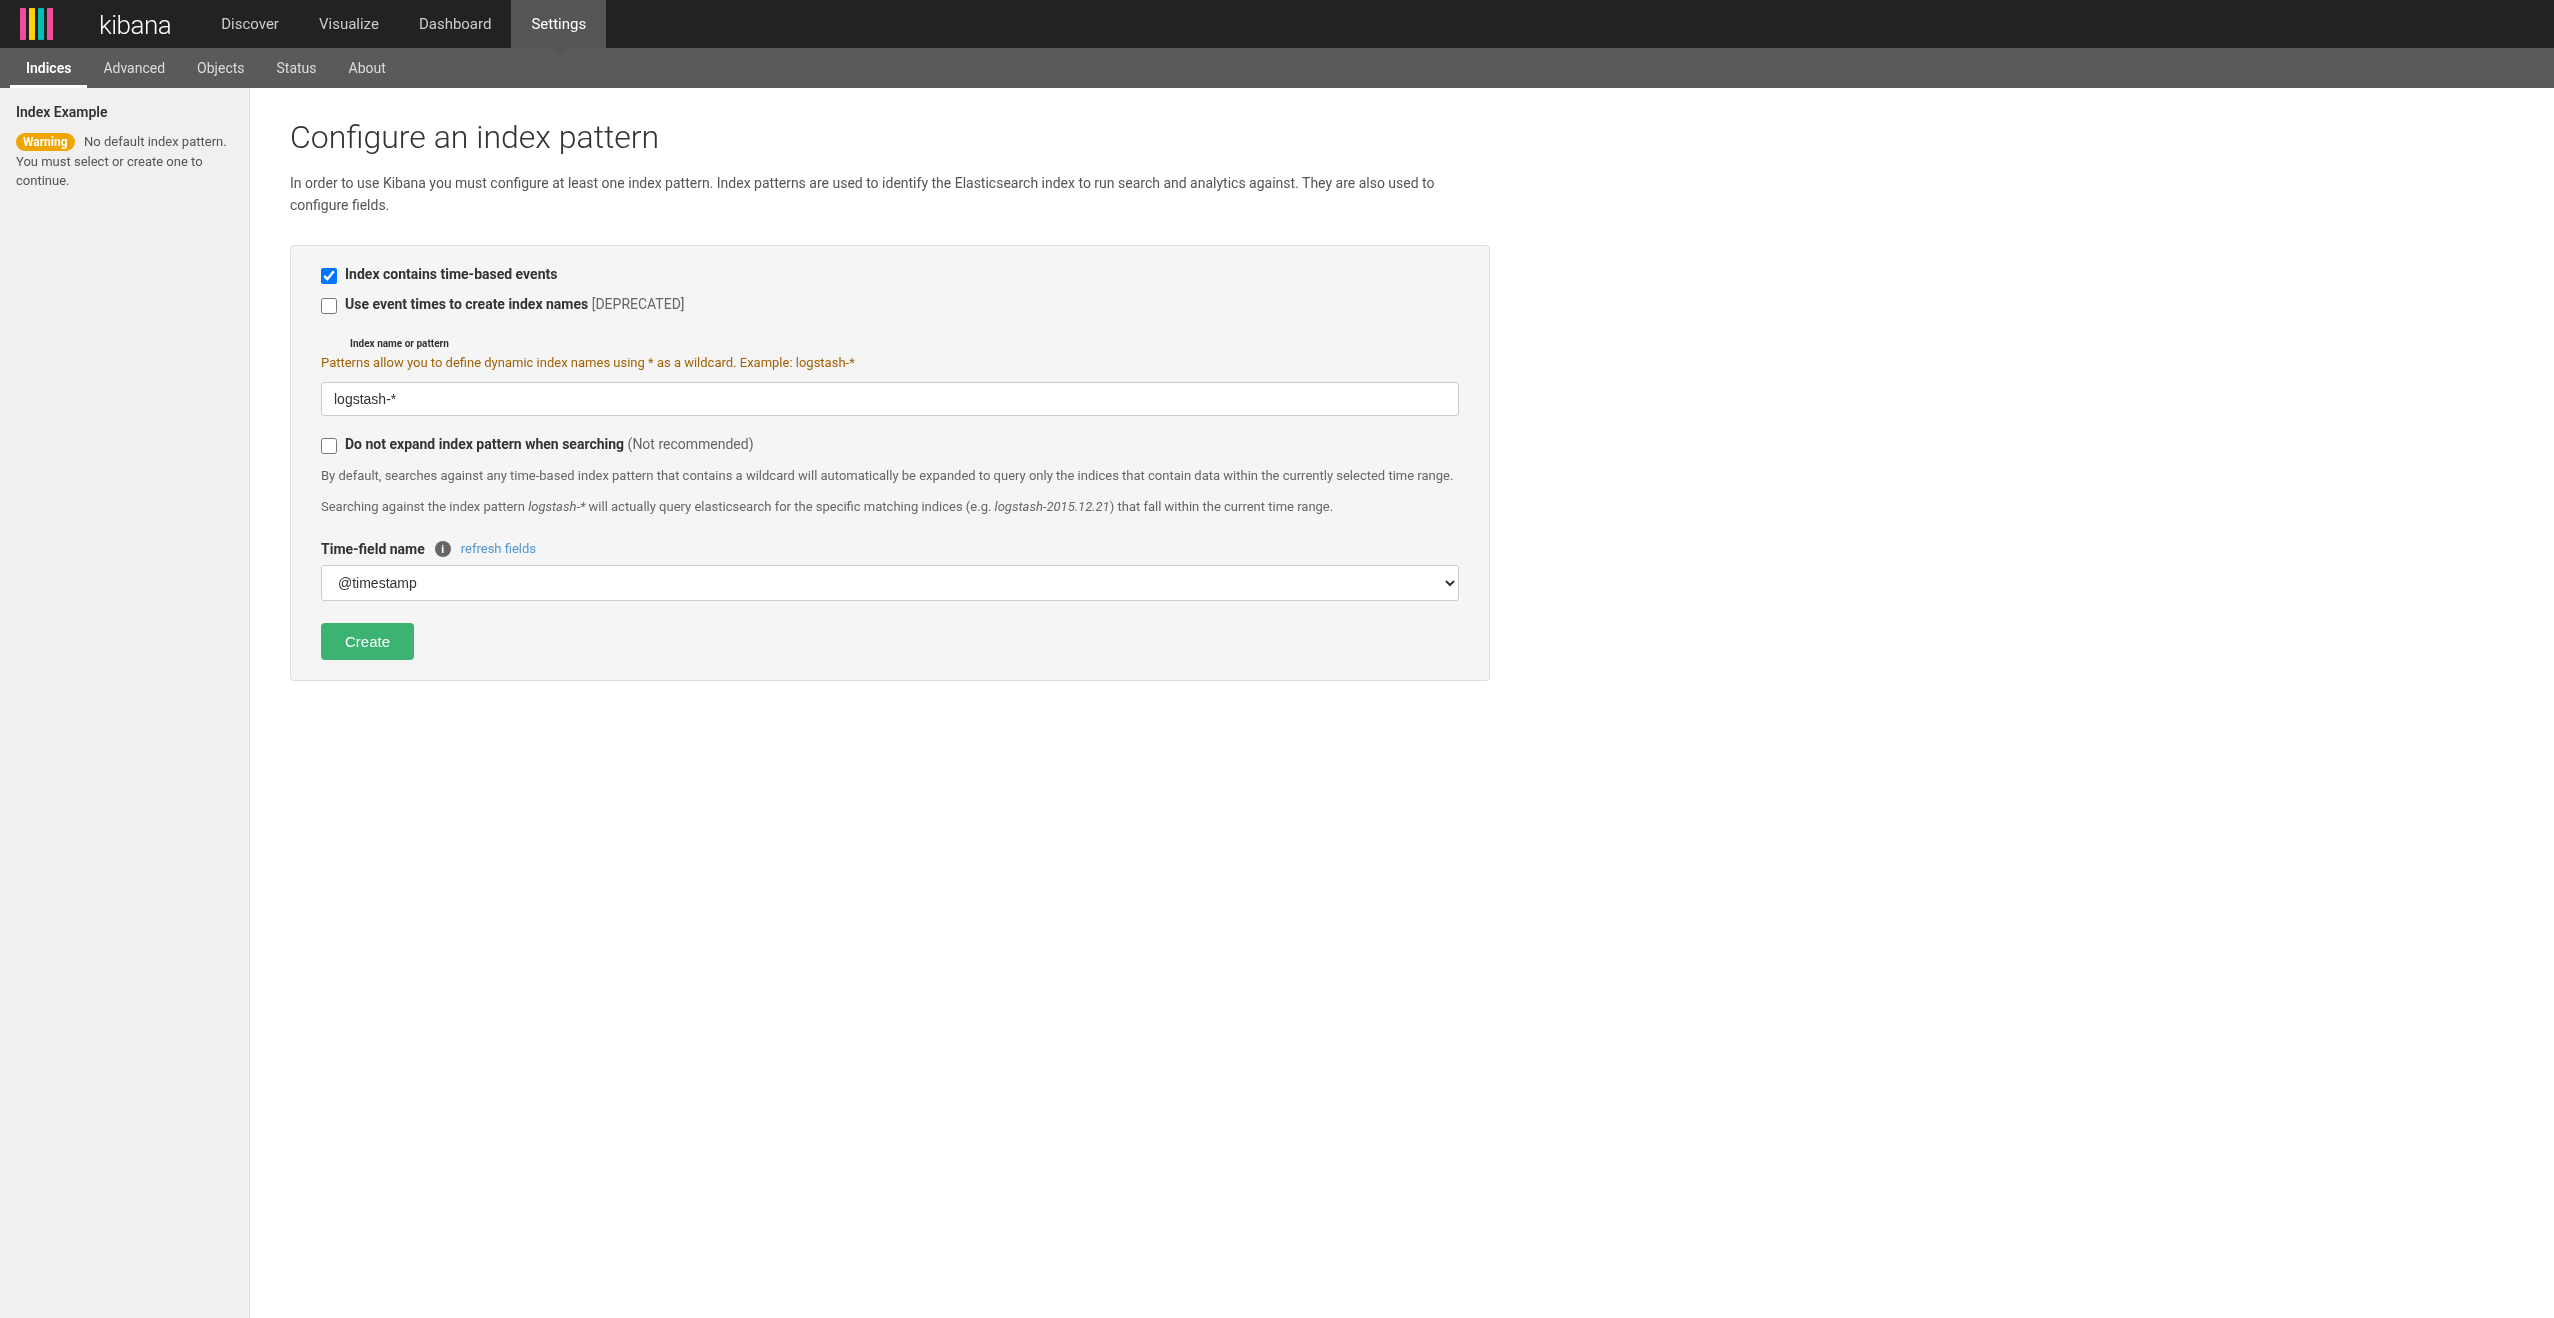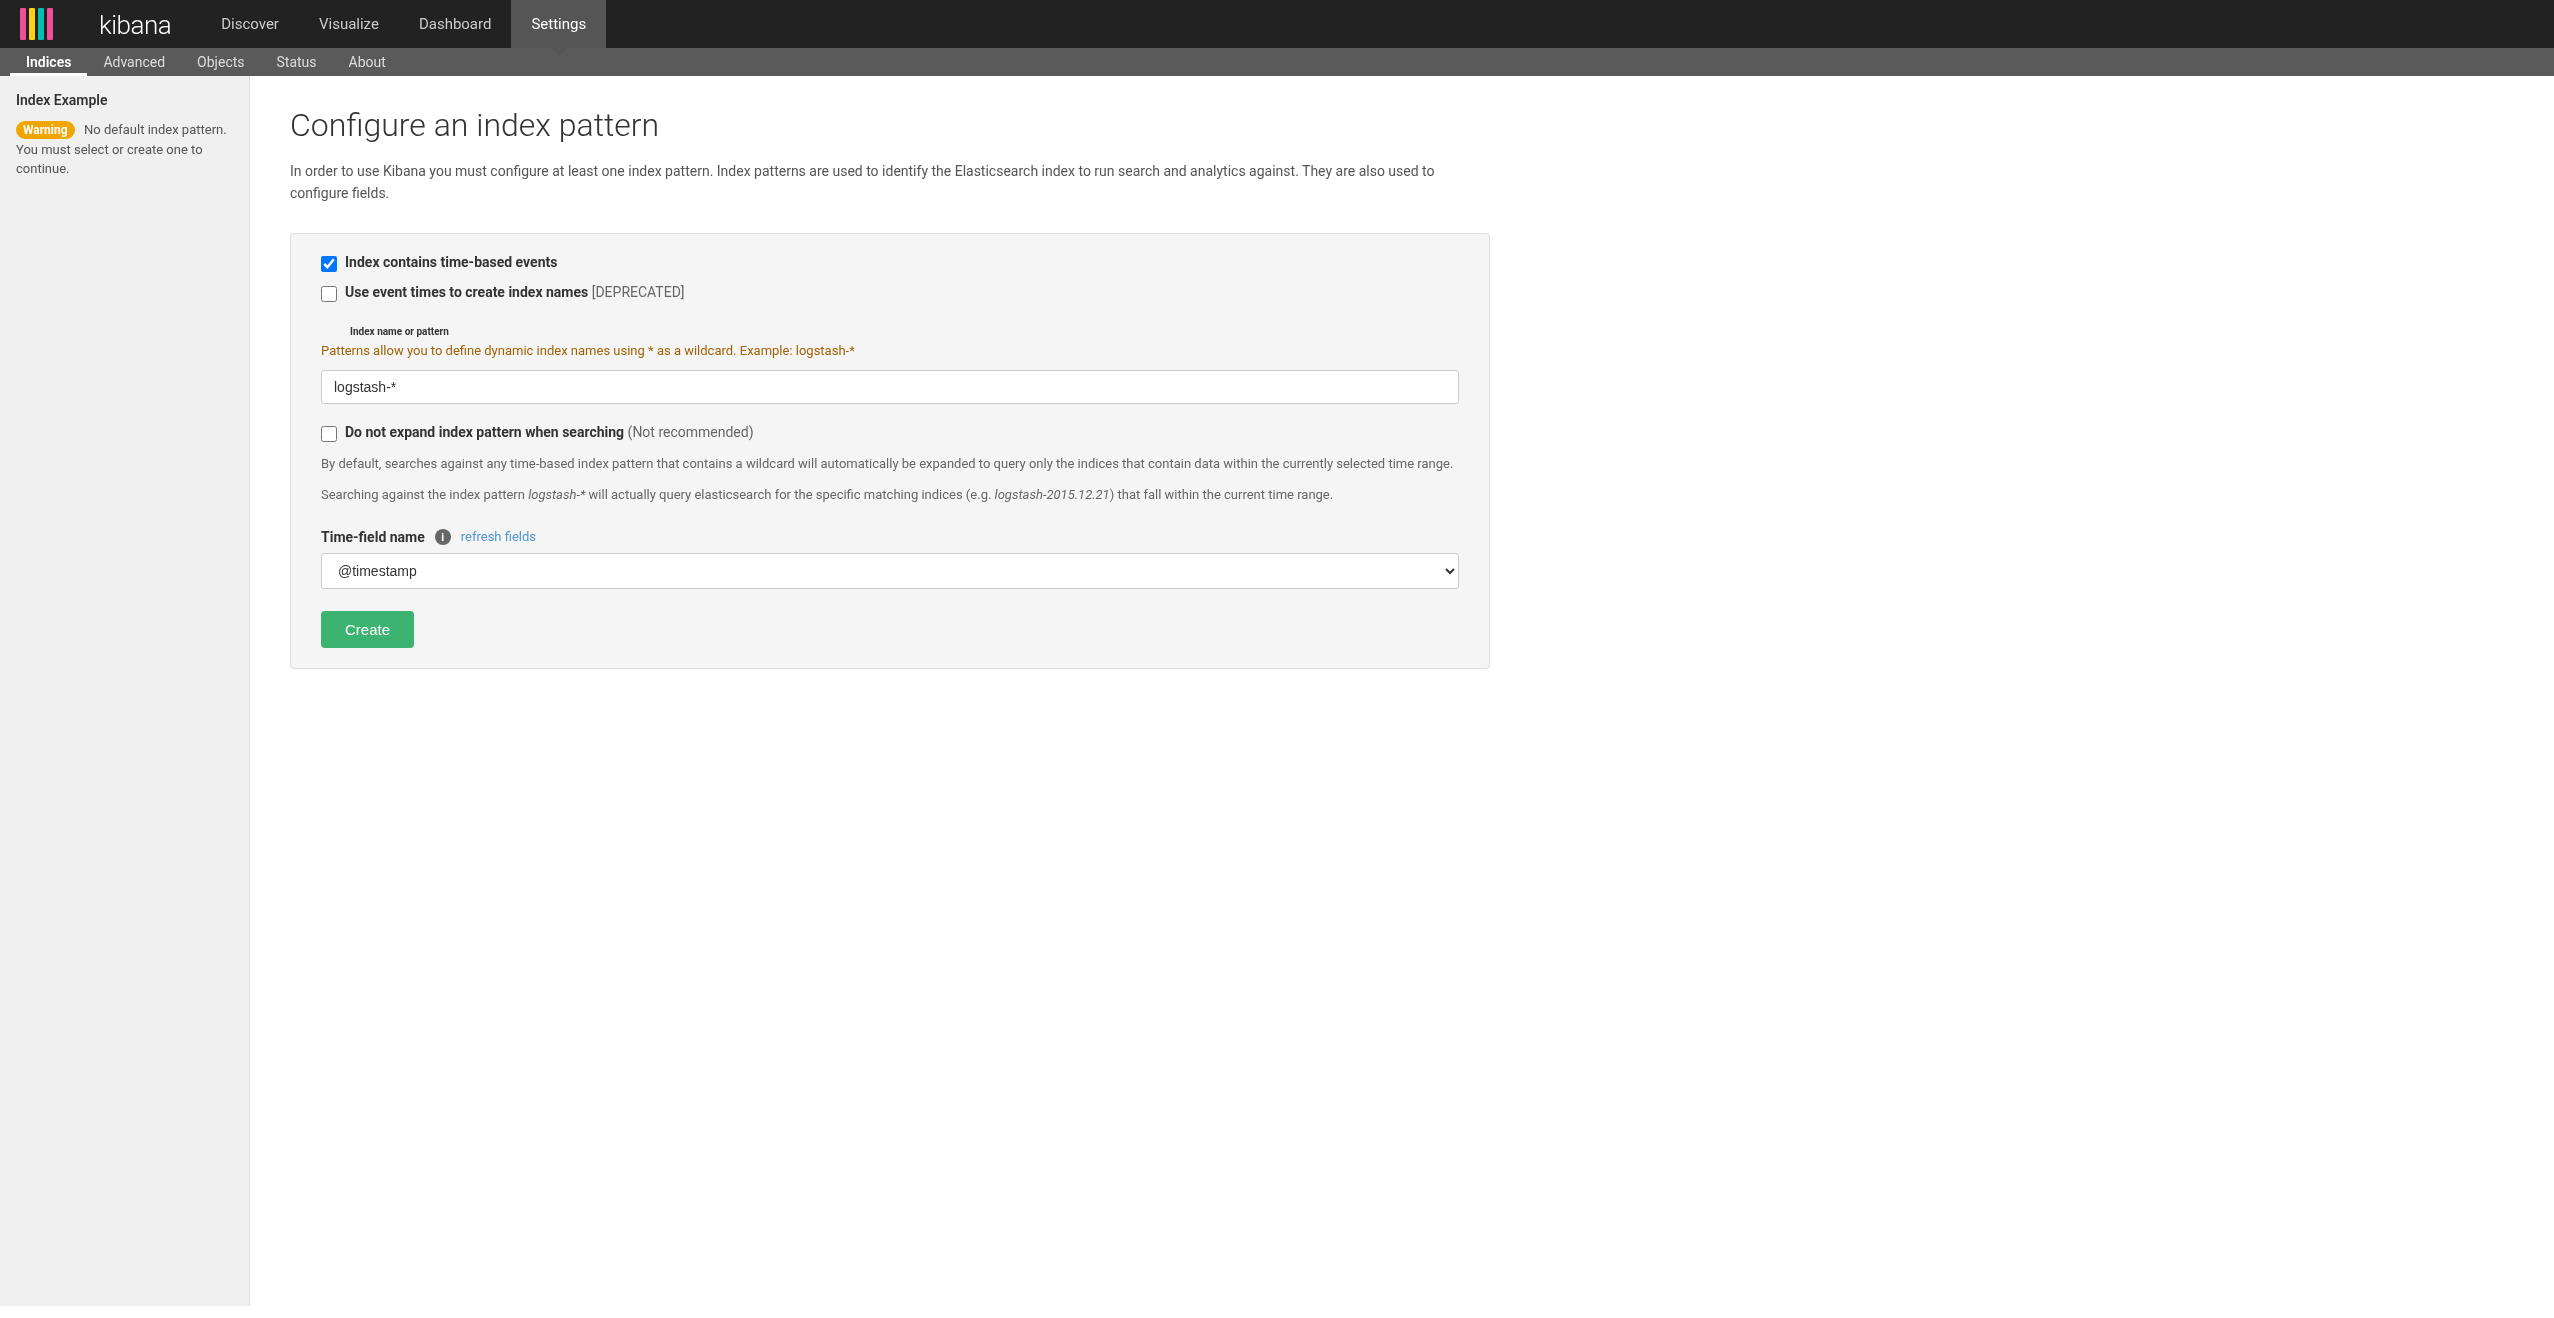--- a/index.html
+++ b/index.html
@@ -62,21 +62,21 @@
       transform: translateX(-50%);
       border-left: 8px solid transparent;
       border-right: 8px solid transparent;
       border-top: 8px solid #555;
     }
 
     
     .secondary-nav {
       background: #5a5a5a;
       display: flex;
-      height: 28px;
+      height: 40px;
       align-items: center;
       padding: 0 10px;
     }
     .secondary-nav-link {
       display: flex;
       align-items: center;
       padding: 0 16px;
       color: #ddd;
       text-decoration: none;
       font-size: 14px;

